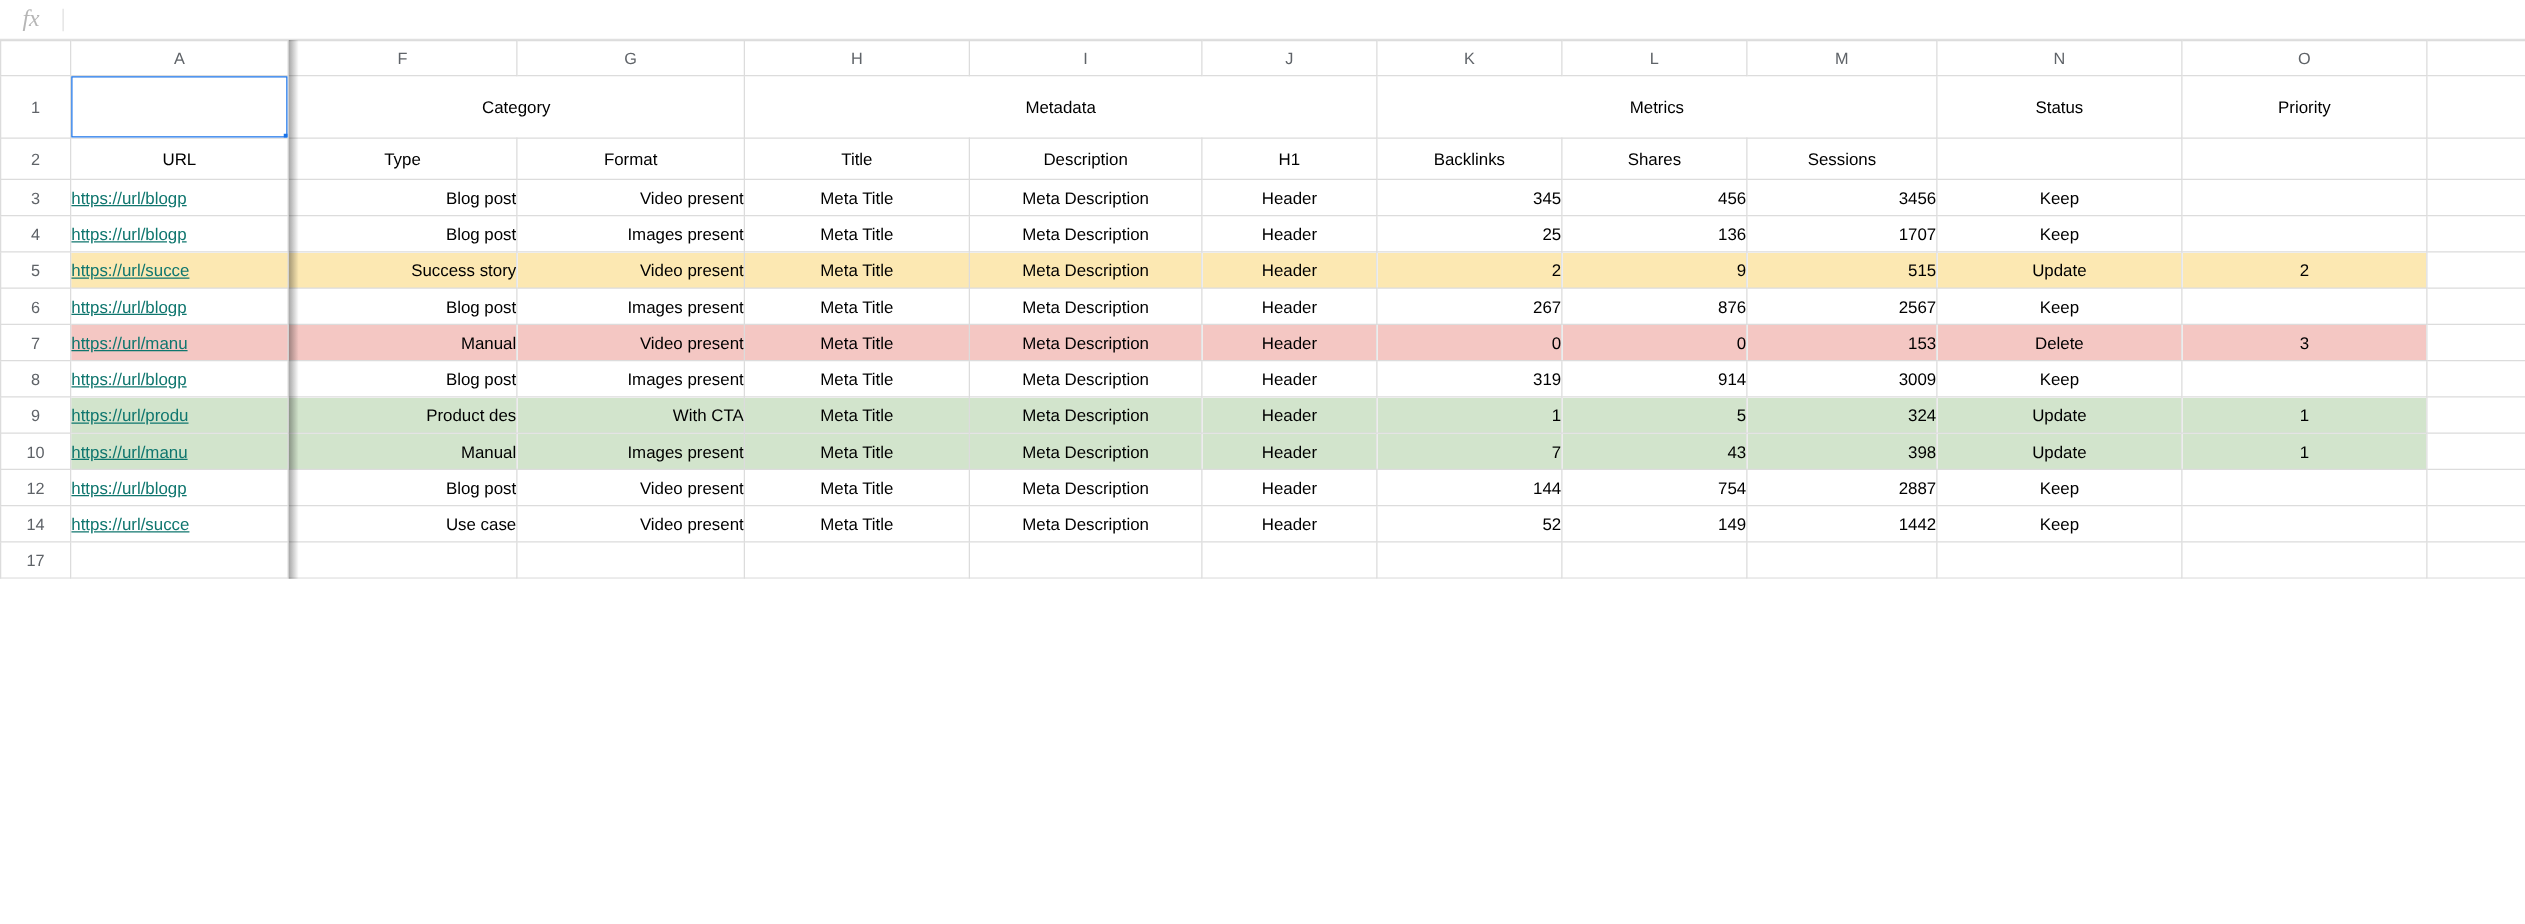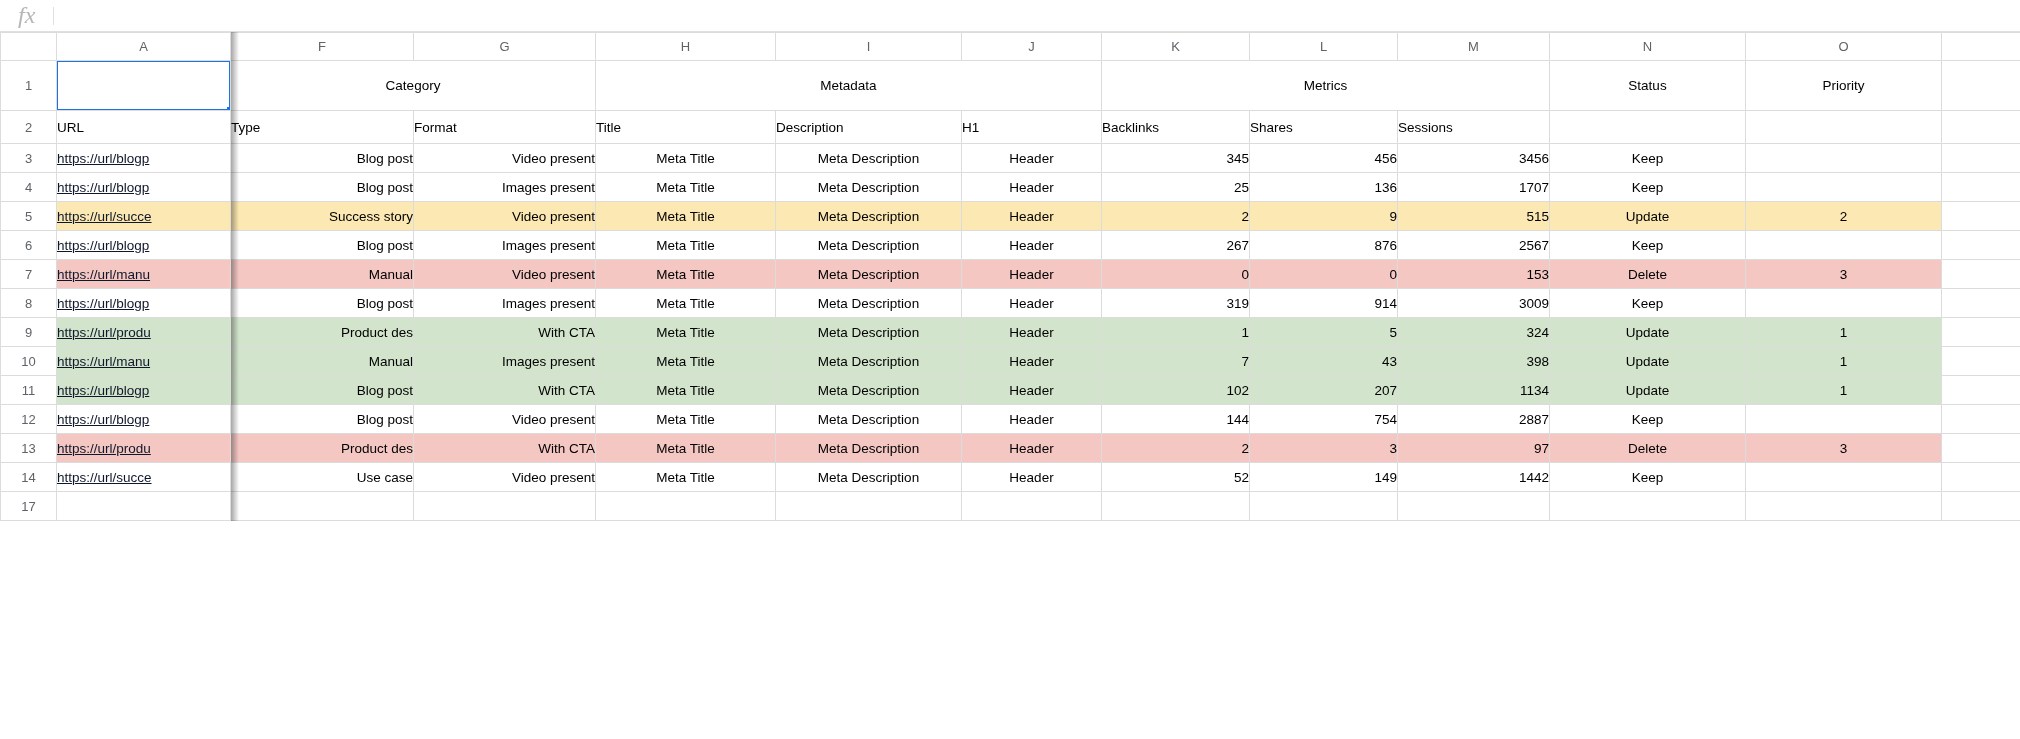--- a/index.html
+++ b/index.html
@@ -18,21 +18,21 @@
     align-items: center;
     height: 32px;
     border-bottom: 1px solid #e0e0e0;
     padding-left: 18px;
     gap: 18px;
   }
   .formula-bar .fx {
     font-style: italic;
     font-family: Georgia, "Times New Roman", serif;
     color: #b6b6b6;
-    font-size: 24px;
+    font-size: 19px;
     user-select: none;
   }
   .formula-bar .fx-divider {
     width: 1px; height: 18px; background: #e0e0e0;
   }
   .formula-bar input {
     border: none; outline: none;
     flex: 1;
     font-size: 14px;
     padding: 4px 6px;
@@ -112,33 +112,34 @@
     background: #81b366;
     font-weight: bold;
     text-align: center;
     border: 1px solid #000;
   }
 
   
   td.head {
     background: #fff;
     font-weight: bold;
+    text-align: center;
     border: 1px solid #000;
     margin-left: 32px;
   }
 
   
   tr.fill-yellow td.cell { background: #fce8b2; }
   tr.fill-red    td.cell { background: #f4c7c3; }
   tr.fill-green  td.cell { background: #d2e4cc; }
 
   
   td.url { text-align: left; }
   td.url a {
-    color: #0f172a;
+    color: #0f766e;
     text-decoration: underline;
   }
 
   
   .bold { font-weight: bold; }
 
   
   td.selected {
     position: relative;
   }
@@ -388,71 +389,37 @@
           <td class="cell center">Meta Title</td>
           <td class="cell center">Meta Description</td>
           <td class="cell center">Header</td>
           <td class="cell right">7</td>
           <td class="cell right">43</td>
           <td class="cell right">398</td>
           <td class="cell center bold">Update</td>
           <td class="cell center bold">1</td>
           <td class="extra"></td>
         </tr>
-        <tr class="fill-green">
-          <th class="rownum">11</th>
-          <td class="cell url">
-            <span class="clip"><a href="#">https://url/blogp</a></span>
-          </td>
-          <td class="cell right">Blog post</td>
-          <td class="cell right">With CTA</td>
-          <td class="cell center">Meta Title</td>
-          <td class="cell center">Meta Description</td>
-          <td class="cell center">Header</td>
-          <td class="cell right">102</td>
-          <td class="cell right">207</td>
-          <td class="cell right">1134</td>
-          <td class="cell center bold">Update</td>
-          <td class="cell center bold">1</td>
-          <td class="extra"></td>
-        </tr>
         <tr>
           <th class="rownum">12</th>
           <td class="cell url">
             <span class="clip"><a href="#">https://url/blogp</a></span>
           </td>
           <td class="cell right">Blog post</td>
           <td class="cell right">Video present</td>
           <td class="cell center">Meta Title</td>
           <td class="cell center">Meta Description</td>
           <td class="cell center">Header</td>
           <td class="cell right">144</td>
           <td class="cell right">754</td>
           <td class="cell right">2887</td>
           <td class="cell center ">Keep</td>
           <td class="cell center "></td>
           <td class="extra"></td>
         </tr>
-        <tr class="fill-red">
-          <th class="rownum">13</th>
-          <td class="cell url">
-            <span class="clip"><a href="#">https://url/produ</a></span>
-          </td>
-          <td class="cell right">Product des</td>
-          <td class="cell right">With CTA</td>
-          <td class="cell center">Meta Title</td>
-          <td class="cell center">Meta Description</td>
-          <td class="cell center">Header</td>
-          <td class="cell right">2</td>
-          <td class="cell right">3</td>
-          <td class="cell right">97</td>
-          <td class="cell center bold">Delete</td>
-          <td class="cell center bold">3</td>
-          <td class="extra"></td>
-        </tr>
         <tr>
           <th class="rownum">14</th>
           <td class="cell url">
             <span class="clip"><a href="#">https://url/succe</a></span>
           </td>
           <td class="cell right">Use case</td>
           <td class="cell right">Video present</td>
           <td class="cell center">Meta Title</td>
           <td class="cell center">Meta Description</td>
           <td class="cell center">Header</td>

